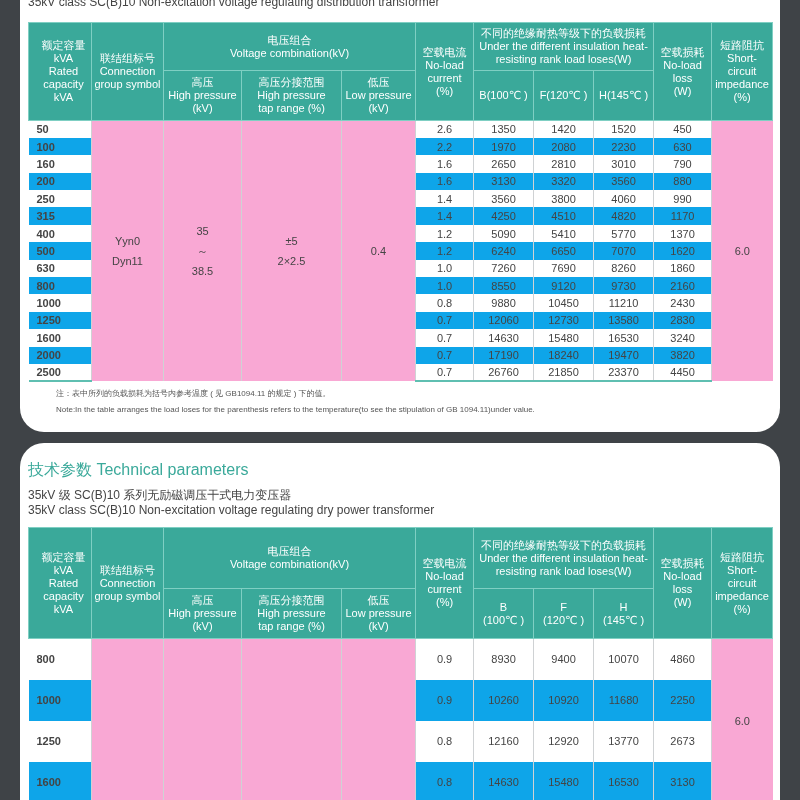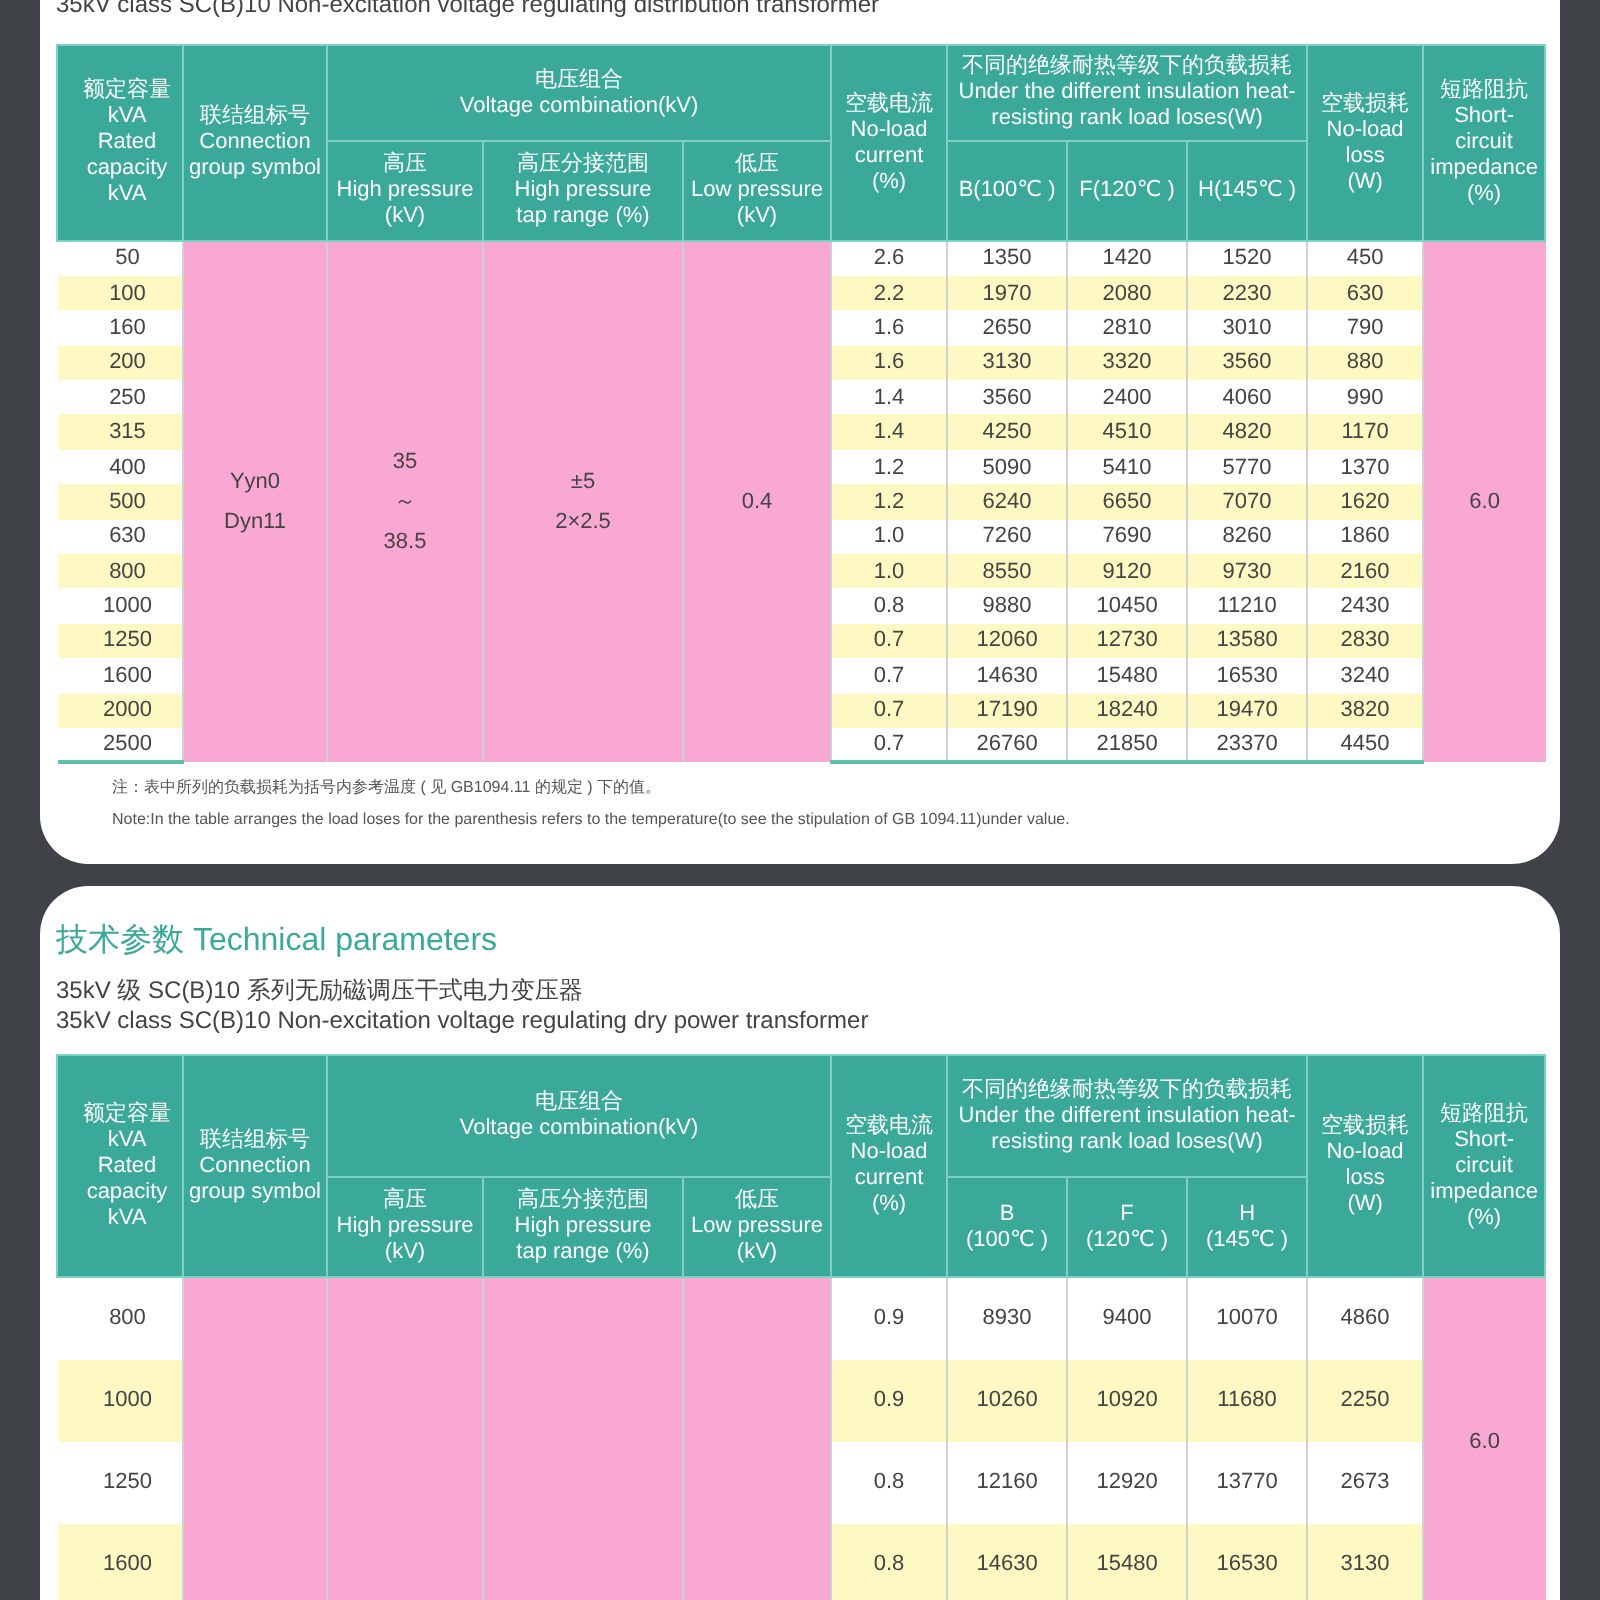--- a/index.html
+++ b/index.html
@@ -29,22 +29,22 @@
     background: #3aa99a; color: #fff; font-weight: normal;
     border: 1px solid #7fcfc3;
     line-height: 13px; padding: 0 1px;
     text-align: center; vertical-align: middle;
   }
   table.spec th.left { text-align: center; padding-left: 8px; }
   table.spec td {
     text-align: center; padding: 0;
     border-left: 1px solid #cfd2d4; border-right: 1px solid #cfd2d4;
   }
-  table.spec td.cap { text-align: center; padding-left: 8px; }
-  table.spec tr.alt td.stripe { background: #fef9c3; }
+  table.spec td.cap { text-align: left; padding-left: 8px; font-weight: bold; }
+  table.spec tr.alt td.stripe { background: #0ea5e9; }
   table.spec td.merged { background: #f9a8d4; }
   table.spec td:first-child { border-left: none; }
   table.spec td:last-child { border-right: none; }
   table.spec tbody tr:last-child td { border-bottom: 2px solid #5fbfb1; }
   #t1 tbody tr { height: 17.4px; }
   #t2 tbody tr { height: 41px; }
   .note { position: absolute; left: 8px; font-size: 8px; color: #555; white-space: nowrap; margin-left: 28px; }
   .merged-text { line-height: 20px; }
 </style>
 </head>
@@ -182,21 +182,21 @@
           <td class="stripe">1.6</td>
           <td class="stripe">3130</td>
           <td class="stripe">3320</td>
           <td class="stripe">3560</td>
           <td class="stripe">880</td>
         </tr>
         <tr>
           <td class="cap stripe">250</td>
           <td class="stripe">1.4</td>
           <td class="stripe">3560</td>
-          <td class="stripe">2400</td>
+          <td class="stripe">3800</td>
           <td class="stripe">4060</td>
           <td class="stripe">990</td>
         </tr>
         <tr class="alt">
           <td class="cap stripe">315</td>
           <td class="stripe">1.4</td>
           <td class="stripe">4250</td>
           <td class="stripe">4510</td>
           <td class="stripe">4820</td>
           <td class="stripe">1170</td>

